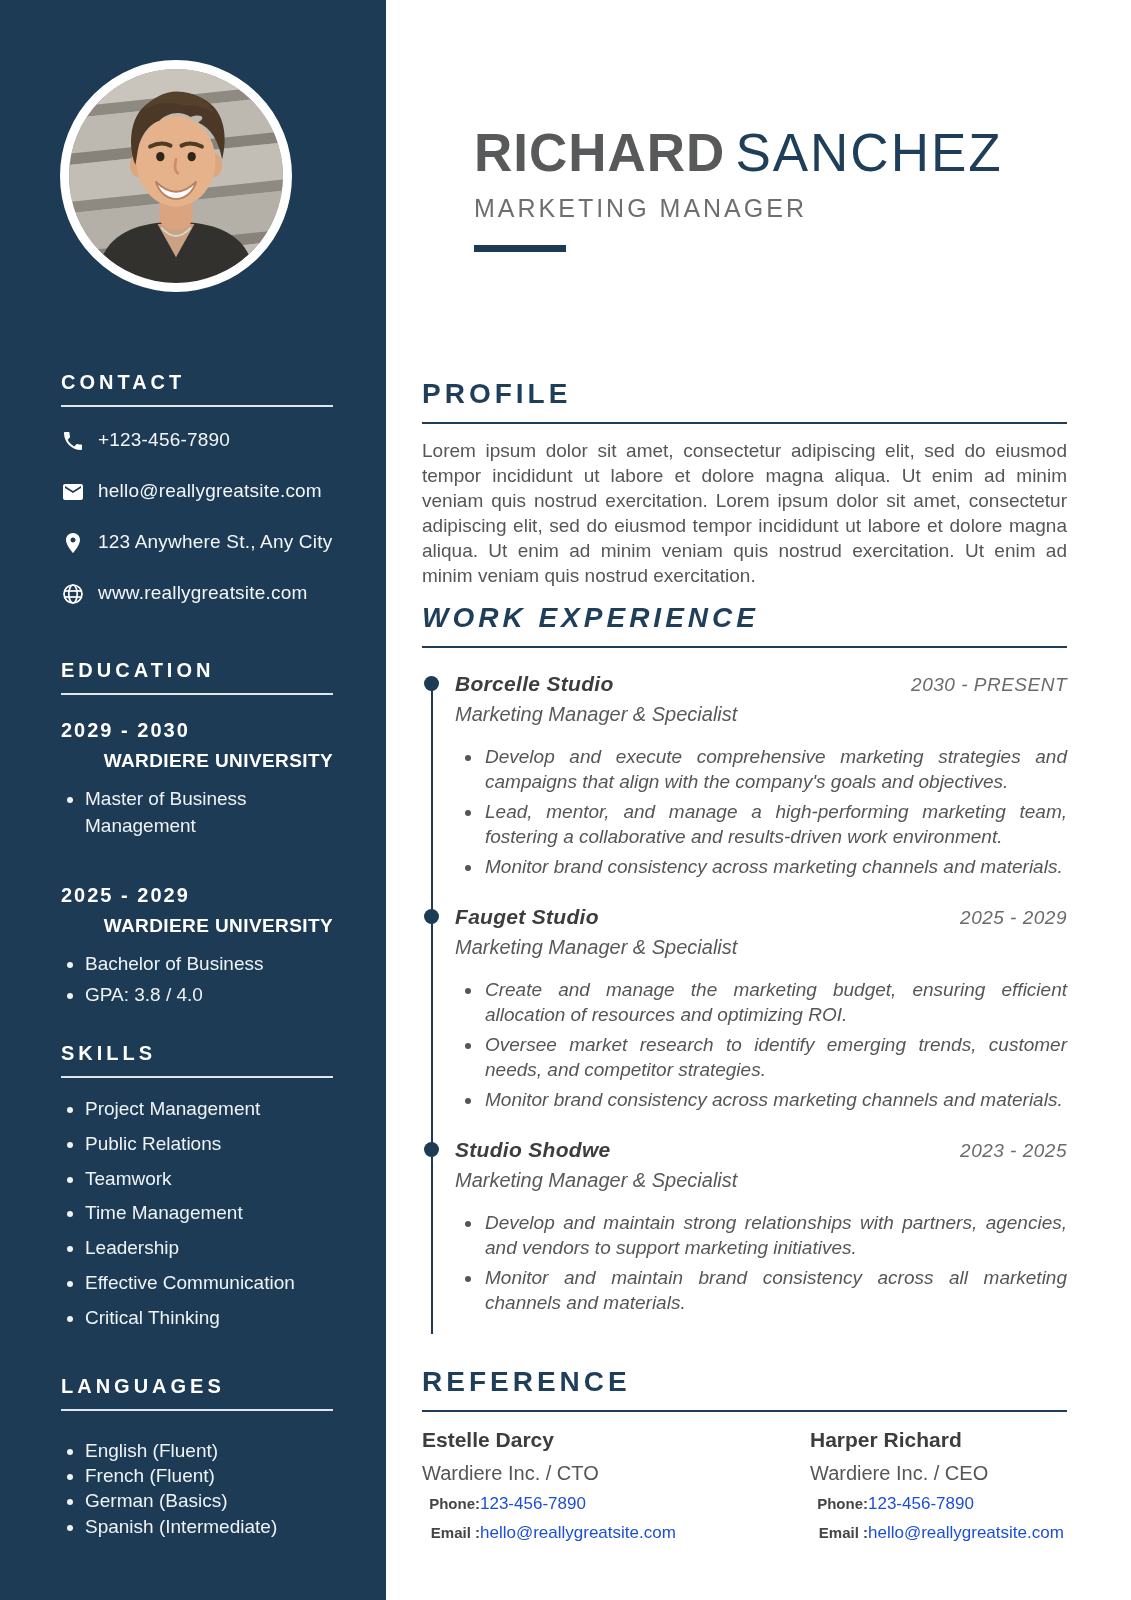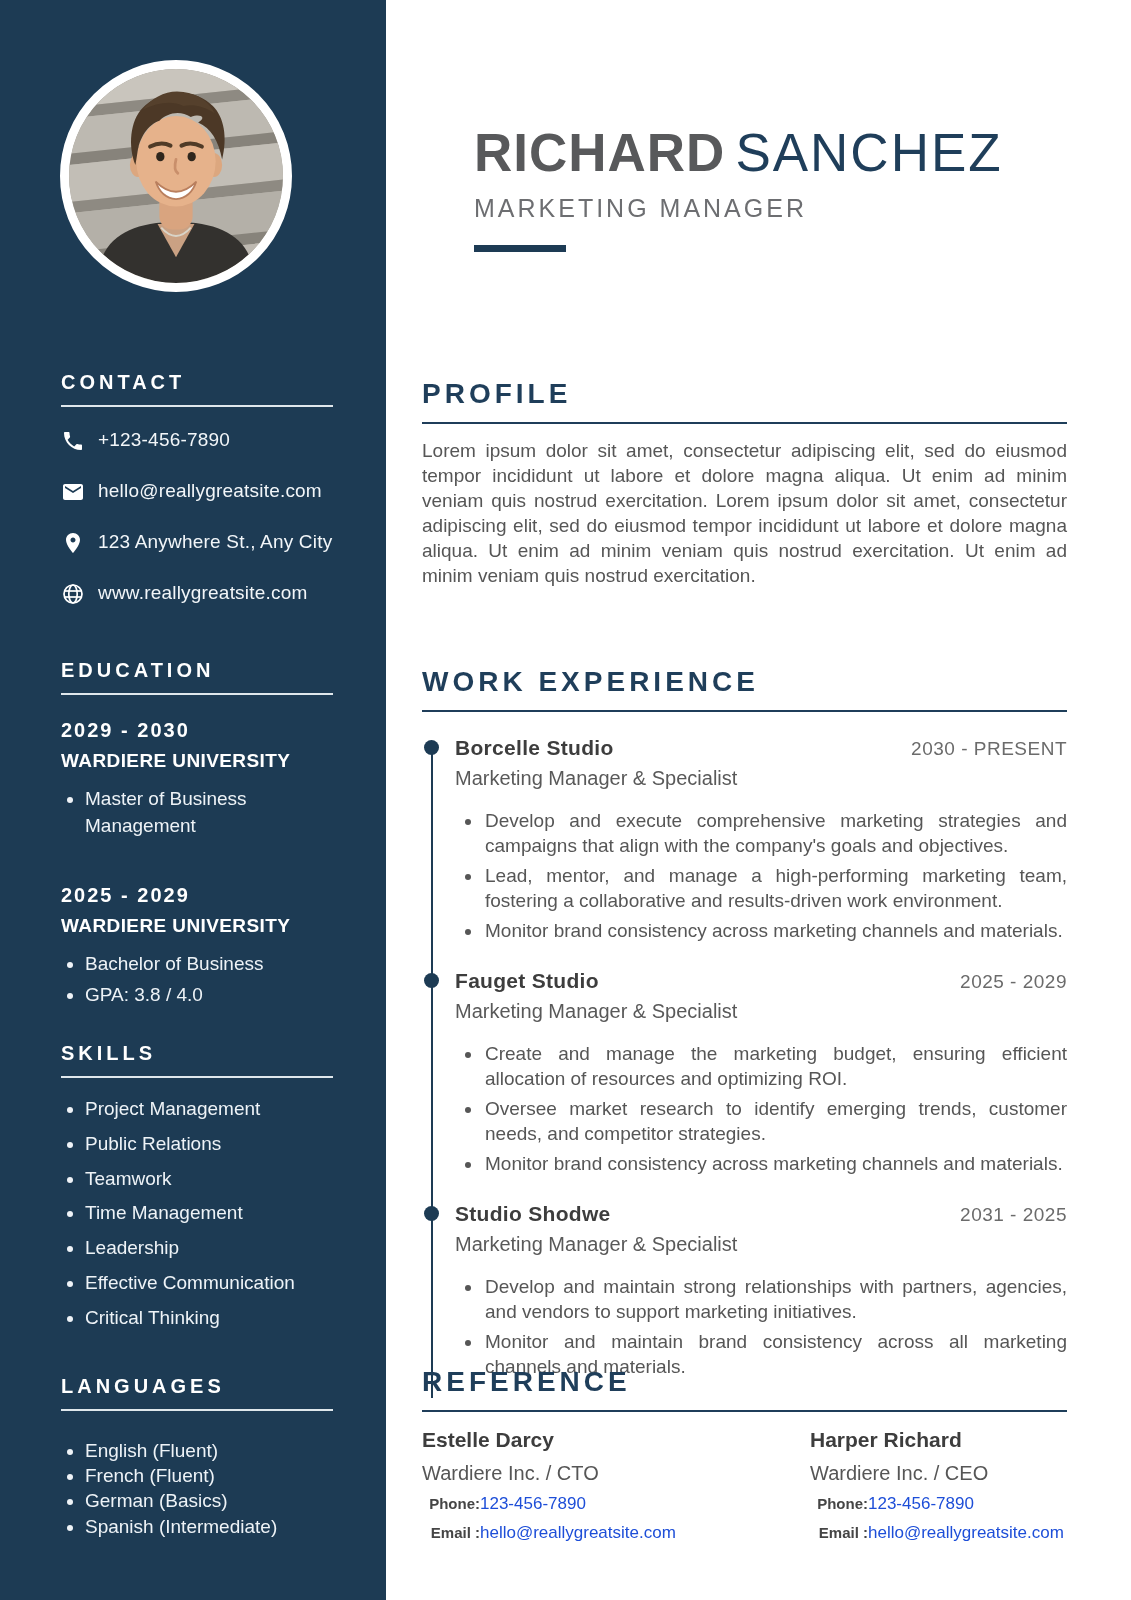--- a/index.html
+++ b/index.html
@@ -32,37 +32,37 @@
   .side-skills{top:1043px;}
   .side-languages{top:1376px;}
   .contact-rows{margin-top:22px;}
   .contact-row{display:flex; align-items:flex-start; margin-bottom:27px;}
   .cicon{width:24px; height:24px; flex:none;}
   .cicon svg{width:24px; height:24px; display:block;}
   .ctext{margin-left:13px; font-size:19px; color:#f2f6f9; letter-spacing:0.2px; white-space:nowrap;}
   .edu-entries{margin-top:24px;}
   .edu-entry + .edu-entry{margin-top:44px;}
   .edu-years{font-size:20px; font-weight:700; letter-spacing:2px; color:#ffffff;}
-  .edu-school{font-size:19px; font-weight:700; letter-spacing:0.4px; color:#ffffff; margin-top:8px;}
+  .edu-school{font-size:19px; font-weight:700; letter-spacing:0.4px; color:#ffffff; margin-top:8px;text-align:right;}
   .side-list{margin:14px 0 0; padding-left:24px; font-size:19px; line-height:1.42; color:#eef3f7; list-style:disc;}
   .side-list li{margin-bottom:4px;}
   .skills-list{margin-top:20px;}
   .skills-list li{margin-bottom:12px; line-height:1.2;}
   .langs-list{margin-top:28px;}
   .langs-list li{margin-bottom:2px; line-height:1.22;}
   
   .main-header{position:absolute; left:474px; top:124px;}
   .name{font-size:53px; line-height:1.1; white-space:nowrap;}
   .name-first{font-weight:700; color:var(--name-gray); letter-spacing:1px;}
   .name-last{font-weight:400; color:var(--navy); letter-spacing:2px; margin-left:10px;}
   .job-title{margin-top:12px; font-size:25px; color:#6d6e71; letter-spacing:3px;}
   .title-rule{margin-top:22px; width:92px; height:7px; background:var(--sidebar-bg);}
   .m-sec{position:absolute; left:422px; right:64px;}
   #profile-sec{top:380px;}
-  #we-sec{top:668px;}
+  #we-sec{top:604px;font-style:italic;}
   #ref-sec{top:1368px;}
   .m-title{font-size:28px; font-weight:700; color:var(--navy); letter-spacing:4px; line-height:1;}
   .m-rule{height:2px; background:var(--navy); margin-top:14px;}
   .profile-text{margin-top:14px; font-size:19px; line-height:25px; color:var(--body-gray); text-align:justify;}
   
   .xp-list{position:relative; margin-top:24px; padding-bottom:1px;}
   .xp-list::before{content:""; position:absolute; left:9px; top:12px; bottom:8px; width:2px; background:var(--sidebar-bg);}
   .xp-entry{position:relative; padding-left:33px; margin-bottom:26px;}
   .xp-dot{position:absolute; left:2px; top:4px; width:15px; height:15px; border-radius:50%; background:var(--sidebar-bg);}
   .xp-head{display:flex; justify-content:space-between; align-items:baseline;}
@@ -253,21 +253,21 @@
         <ul class="xp-bullets">
           <li>Create and manage the marketing budget, ensuring efficient allocation of resources and optimizing ROI.</li>
           <li>Oversee market research to identify emerging trends, customer needs, and competitor strategies.</li>
           <li>Monitor brand consistency across marketing channels and materials.</li>
         </ul>
       </div>
       <div class="xp-entry">
         <span class="xp-dot"></span>
         <div class="xp-head">
           <div class="xp-company">Studio Shodwe</div>
-          <div class="xp-dates">2031 - 2025</div>
+          <div class="xp-dates">2023 - 2025</div>
         </div>
         <div class="xp-role">Marketing Manager &amp; Specialist</div>
         <ul class="xp-bullets">
           <li>Develop and maintain strong relationships with partners, agencies, and vendors to support marketing initiatives.</li>
           <li>Monitor and maintain brand consistency across all marketing channels and materials.</li>
         </ul>
       </div>
     </div>
 </section>
 

